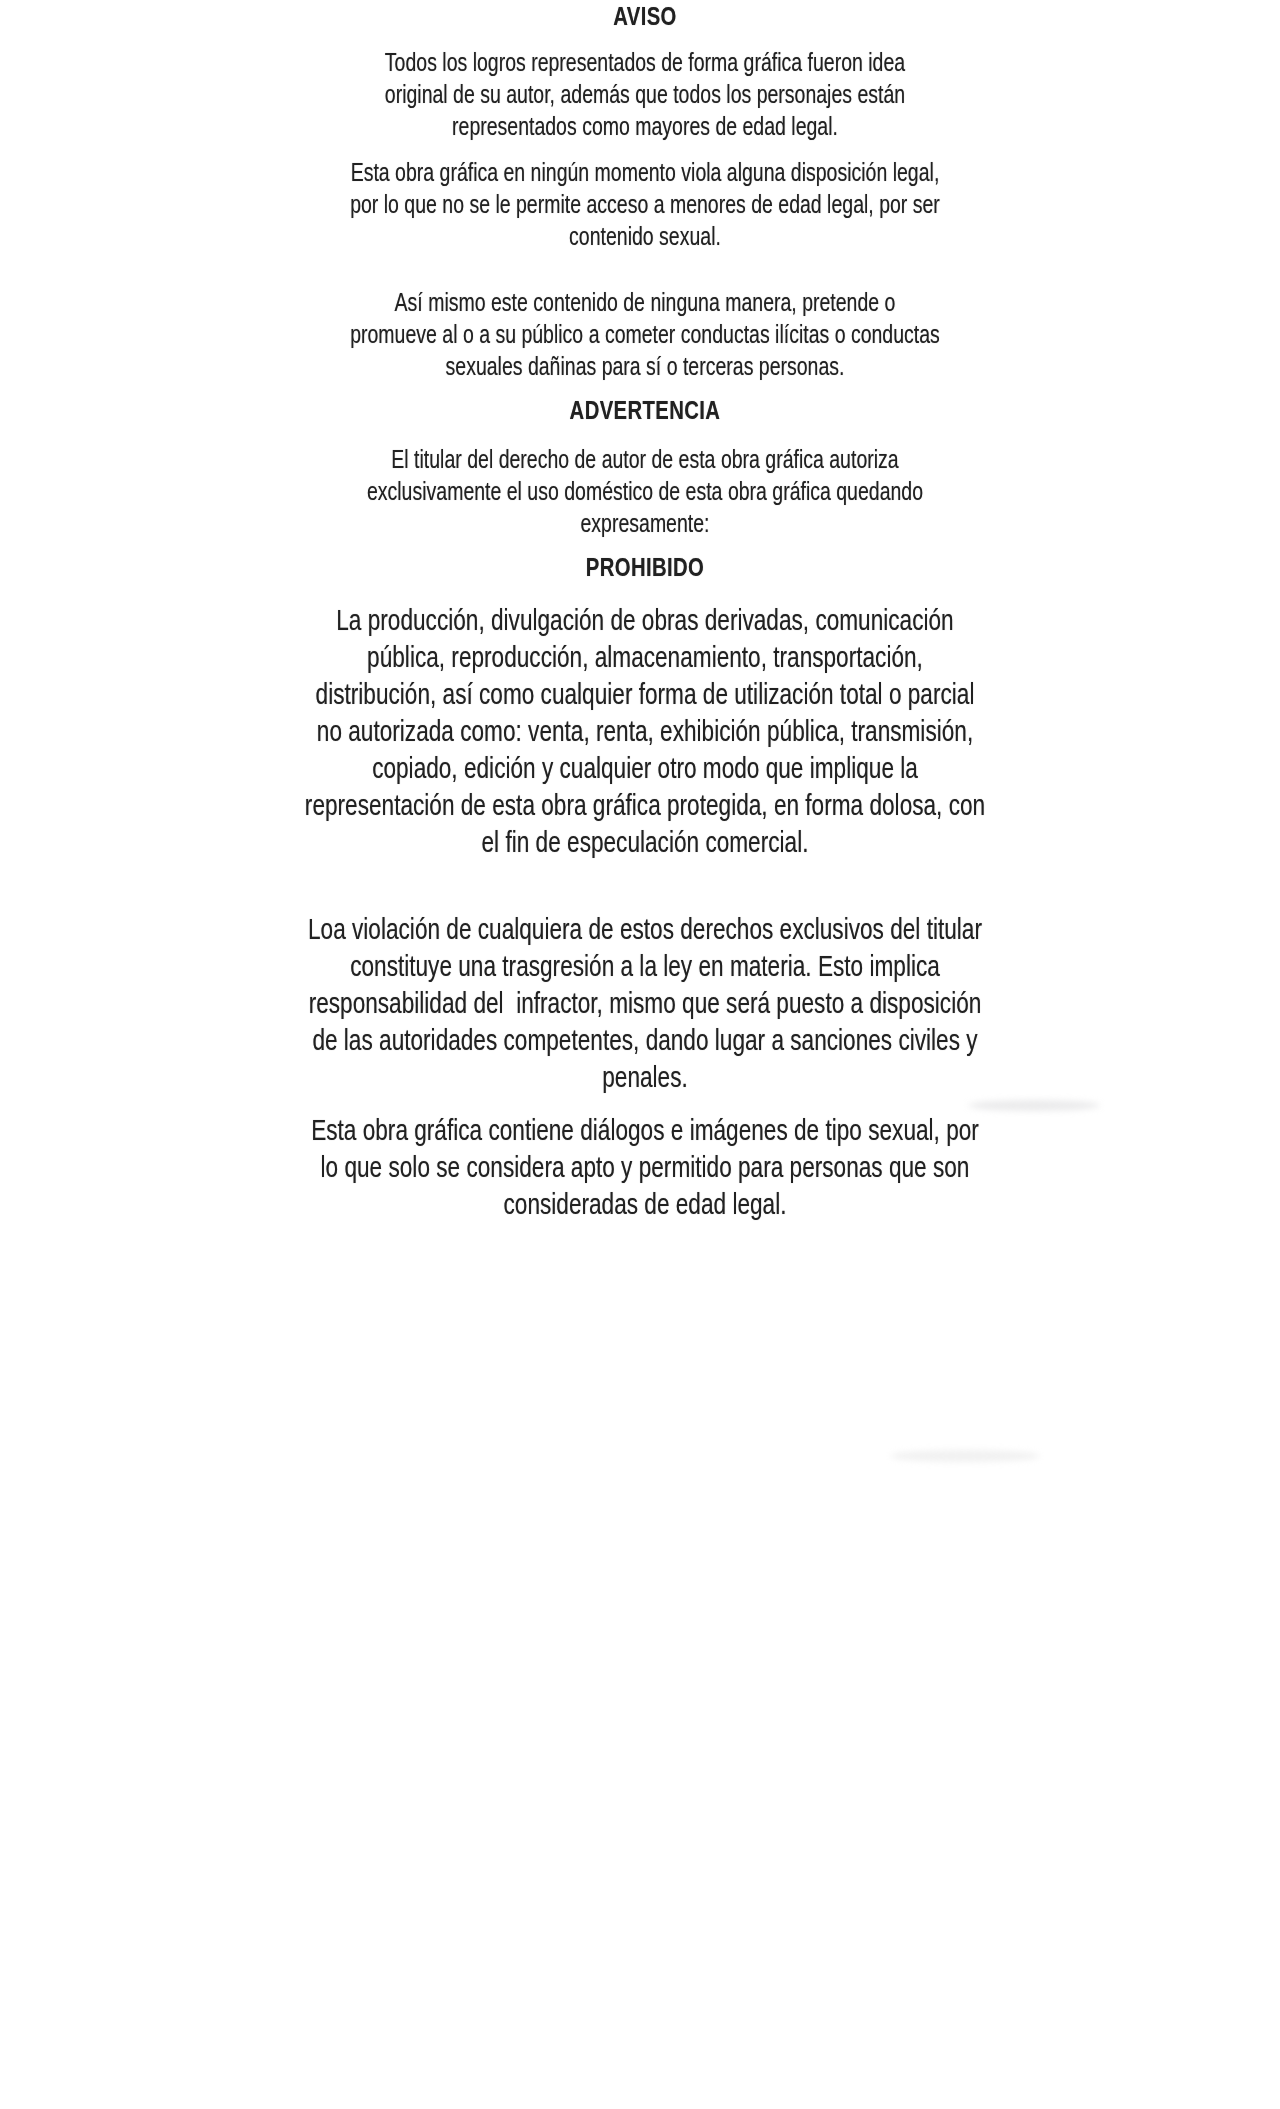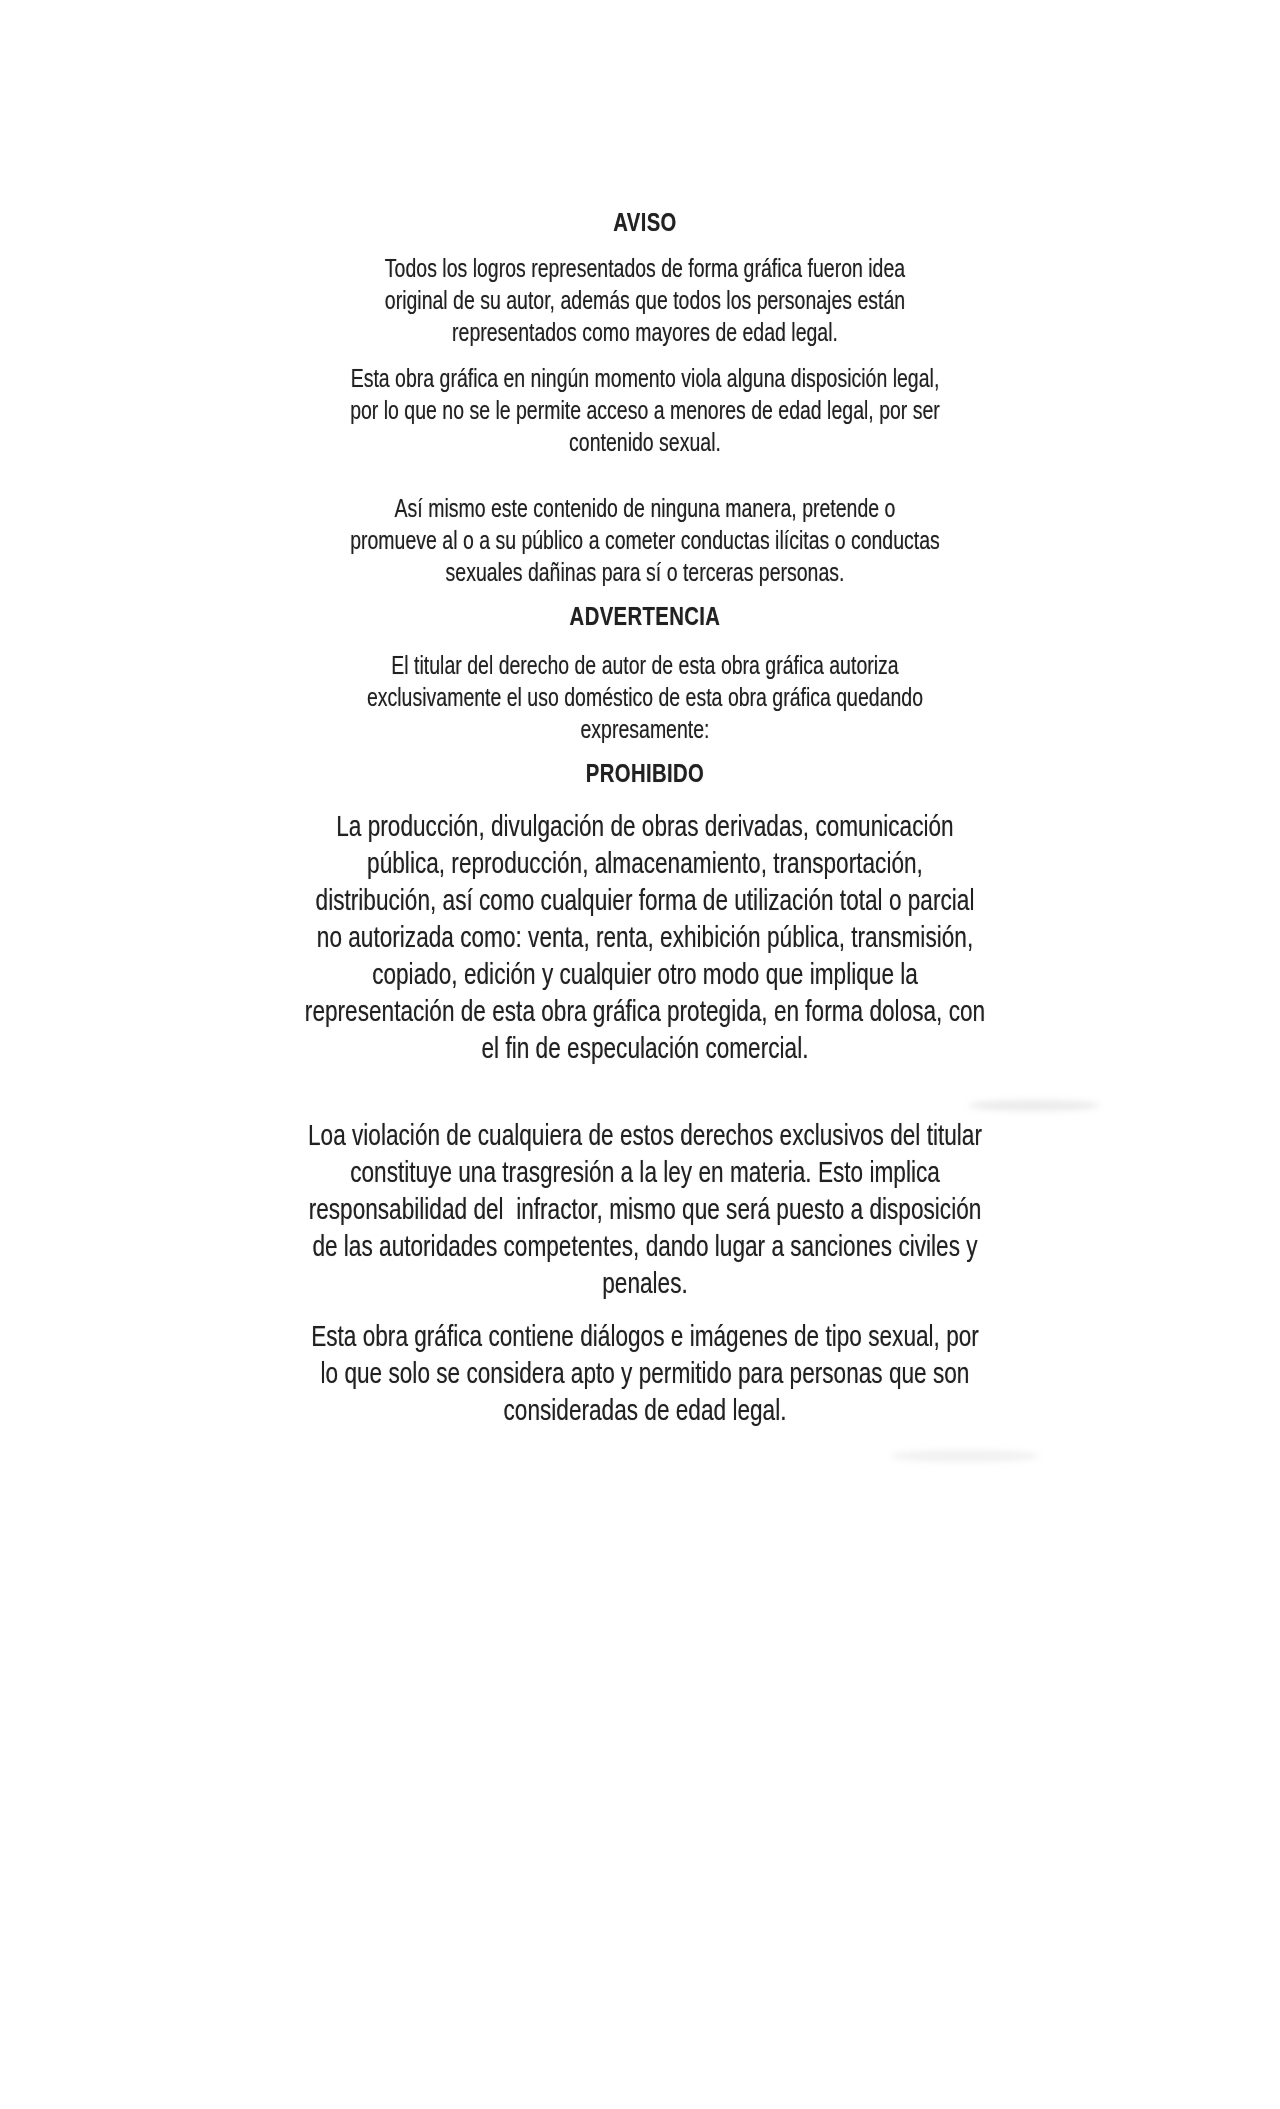--- a/index.html
+++ b/index.html
@@ -12,21 +12,20 @@
     height: 2109px;
     overflow: hidden;
     position: relative;
     font-family: "Liberation Sans", sans-serif;
   }
   .page {
     position: relative;
     width: 1280px;
     height: 1726px;
     background: #ffffff;
-    padding-top: 206px;
     box-sizing: border-box;
   }
   .col {
     width: 1180px;
     margin: 0 auto;
     padding-left: 10px;
   }
   .blk {
     text-align: center;
     color: #212121;

